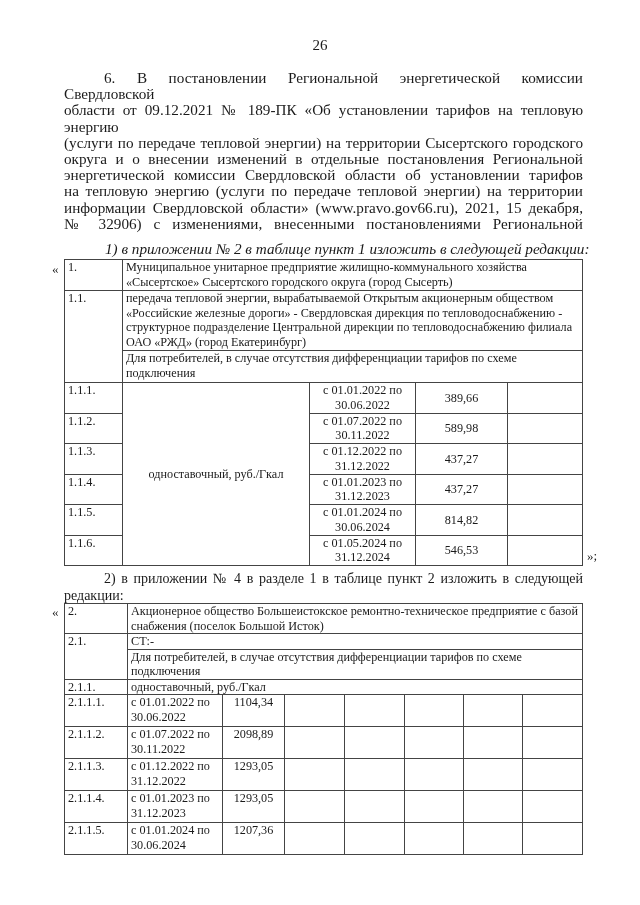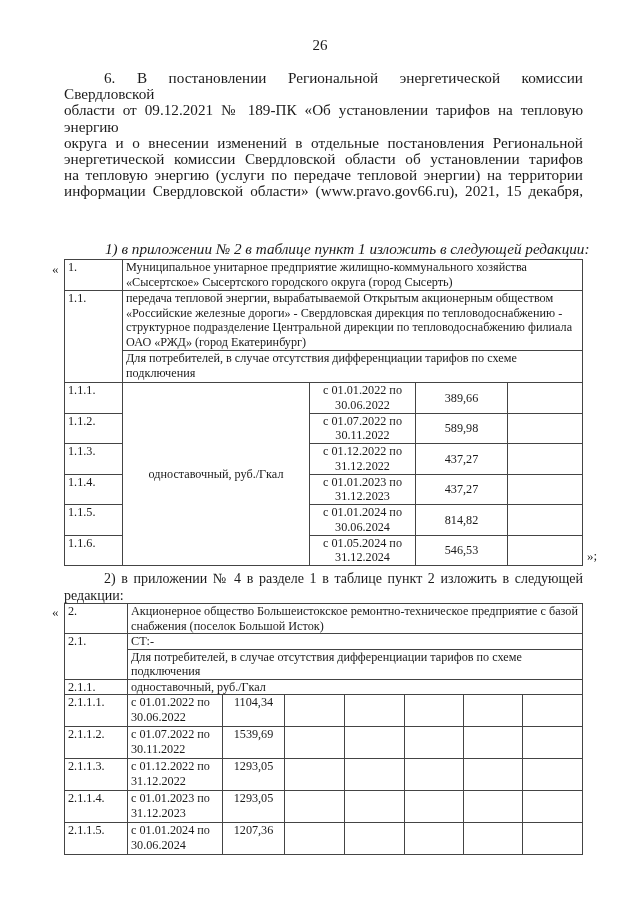--- a/index.html
+++ b/index.html
@@ -23,24 +23,26 @@
     #table2 { left: 64px; top: 603px; width: 518px; }
   </style>
 </head>
 <body>
 
 <div class="page-num">26</div>
 
 <div class="para p6" style="text-indent:0;">
   <span class="line first">6. В постановлении Региональной энергетической комиссии Свердловской</span>
   <span class="line">области от 09.12.2021 № 189-ПК «Об установлении тарифов на тепловую энергию</span>
+  <span class="line">(услуги по передаче тепловой энергии) на территории Сысертского городского</span>
   <span class="line">округа и о внесении изменений в отдельные постановления Региональной</span>
   <span class="line">энергетической комиссии Свердловской области об установлении тарифов</span>
   <span class="line">на тепловую энергию (услуги по передаче тепловой энергии) на территории</span>
   <span class="line">информации Свердловской области» (www.pravo.gov66.ru), 2021, 15 декабря,</span>
+  <span class="line">№ 32906) с изменениями, внесенными постановлениями Региональной</span>
 </div>
 
 <div class="sub1">1) в приложении № 2 в таблице пункт 1 изложить в следующей редакции:</div>
 
 <span class="quote-open" style="left:52px; top:261px;">«</span>
 
 <table class="t" id="table1">
   <colgroup>
     <col style="width:58px">
       <col style="width:187px">
@@ -142,21 +144,21 @@
     <td class="c" style="vertical-align:top">1104,34</td>
     <td></td>
         <td></td>
         <td></td>
         <td></td>
         <td></td>
   </tr>
   <tr style="height:32px">
     <td>2.1.1.2.</td>
     <td>с 01.07.2022 по 30.11.2022</td>
-    <td class="c" style="vertical-align:top">1539,69</td>
+    <td class="c" style="vertical-align:top">2098,89</td>
     <td></td>
         <td></td>
         <td></td>
         <td></td>
         <td></td>
   </tr>
   <tr style="height:32px">
     <td>2.1.1.3.</td>
     <td>с 01.12.2022 по 31.12.2022</td>
     <td class="c" style="vertical-align:top">1293,05</td>

